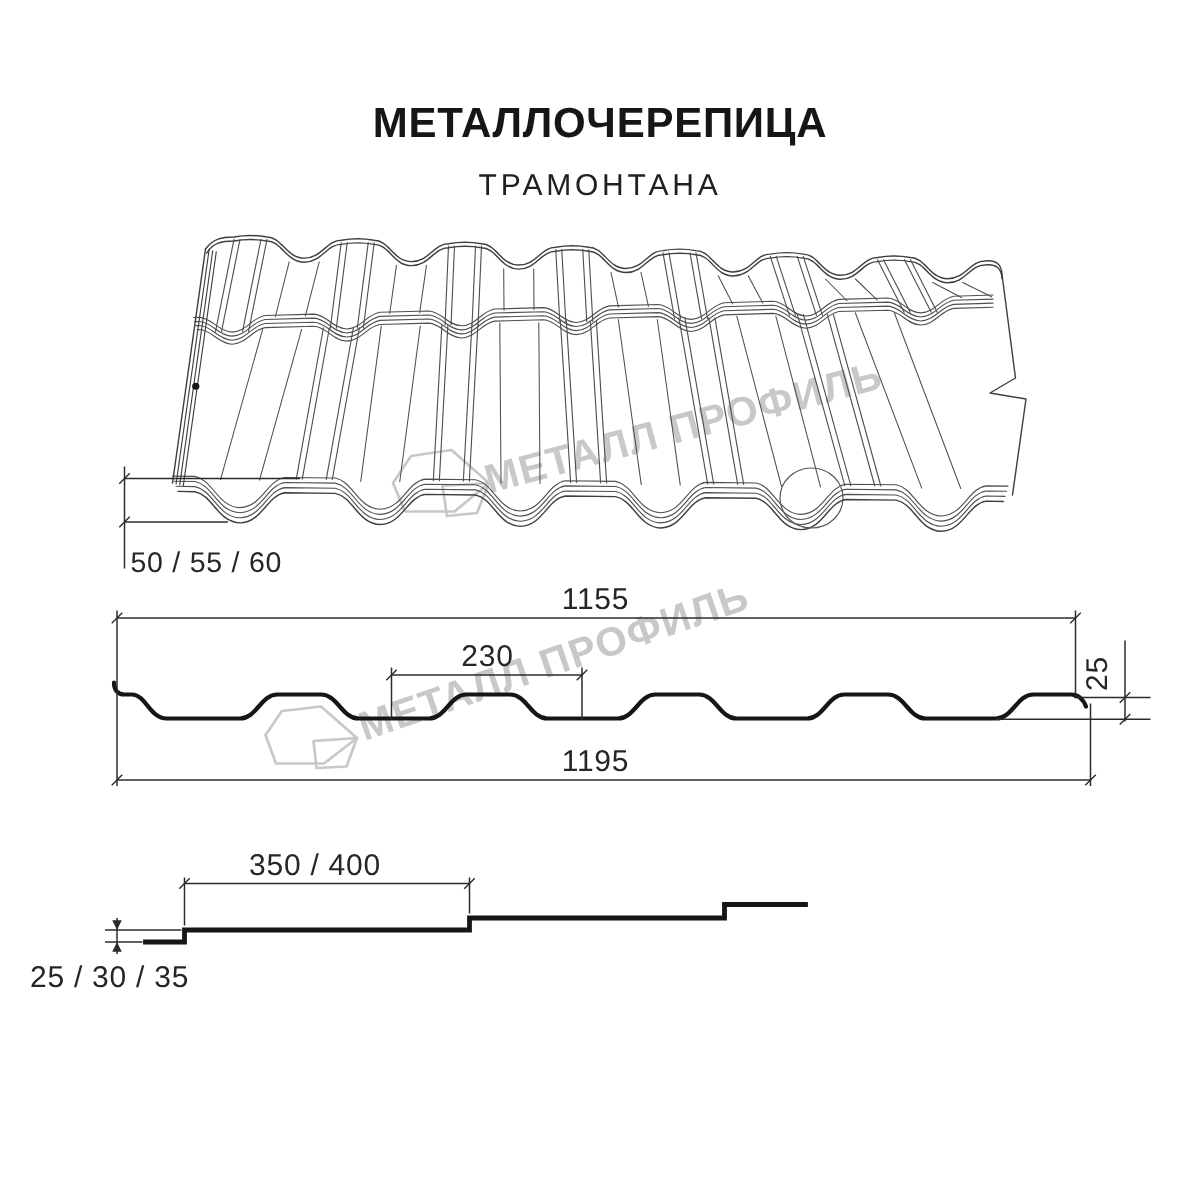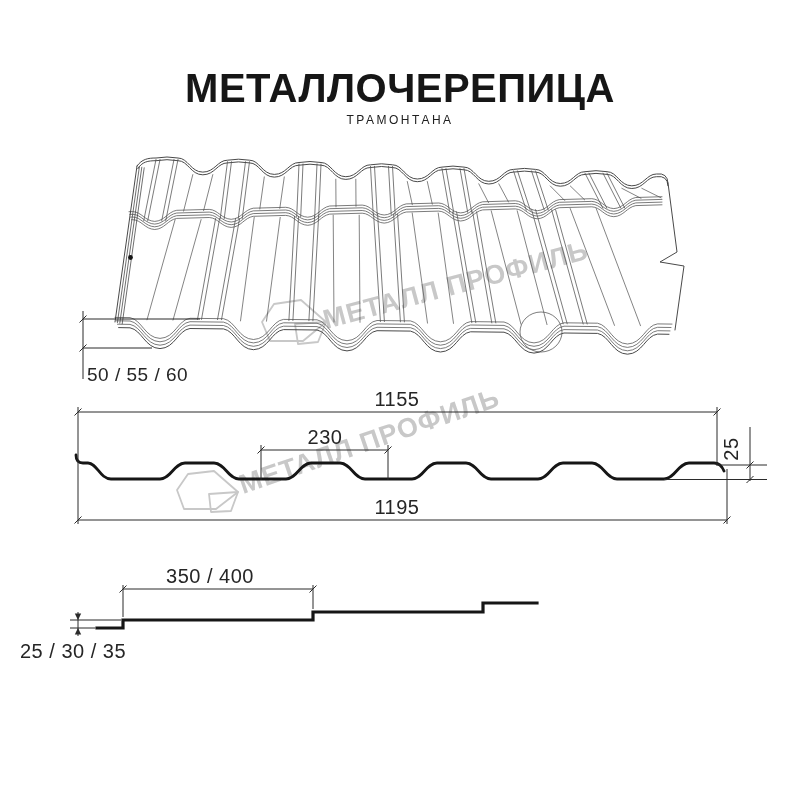--- a/index.html
+++ b/index.html
@@ -6,26 +6,26 @@
     --ink:#161616; --line:#2b2b2b; --draw:#474747; --wm:#c8c8c8; --bg:#ffffff;
   }
   html,body{margin:0;padding:0;background:#eee;}
   .page{
     position:relative; width:800px; height:800px; background:var(--bg);
     margin:0 auto; overflow:hidden;
     font-family:"Liberation Sans", sans-serif;
   }
   .title{
     position:absolute; top:66px; left:0; width:800px; text-align:center;
-    font-size:40px; font-weight:700; letter-spacing:0.5px; color:var(--ink);
+    font-size:28px; font-weight:700; letter-spacing:0.5px; color:var(--ink);
     white-space:nowrap;
   }
   .subtitle{
     position:absolute; top:113px; left:0; width:800px; text-align:center;
-    font-size:12px; font-weight:500; letter-spacing:2.5px; color:#202020;
+    font-size:20px; font-weight:500; letter-spacing:2.5px; color:#202020;
     white-space:nowrap;
   }
   svg text{
     font-family:"Liberation Sans", sans-serif;
     fill:#262626;
   }
   .dimtxt{ font-size:20px; letter-spacing:0.5px; }
   .dimtxt-s{ font-size:19px; letter-spacing:0.5px; }
   .wmtxt{ font-size:27px; font-weight:700; letter-spacing:1px; fill:var(--wm); }
 </style>

